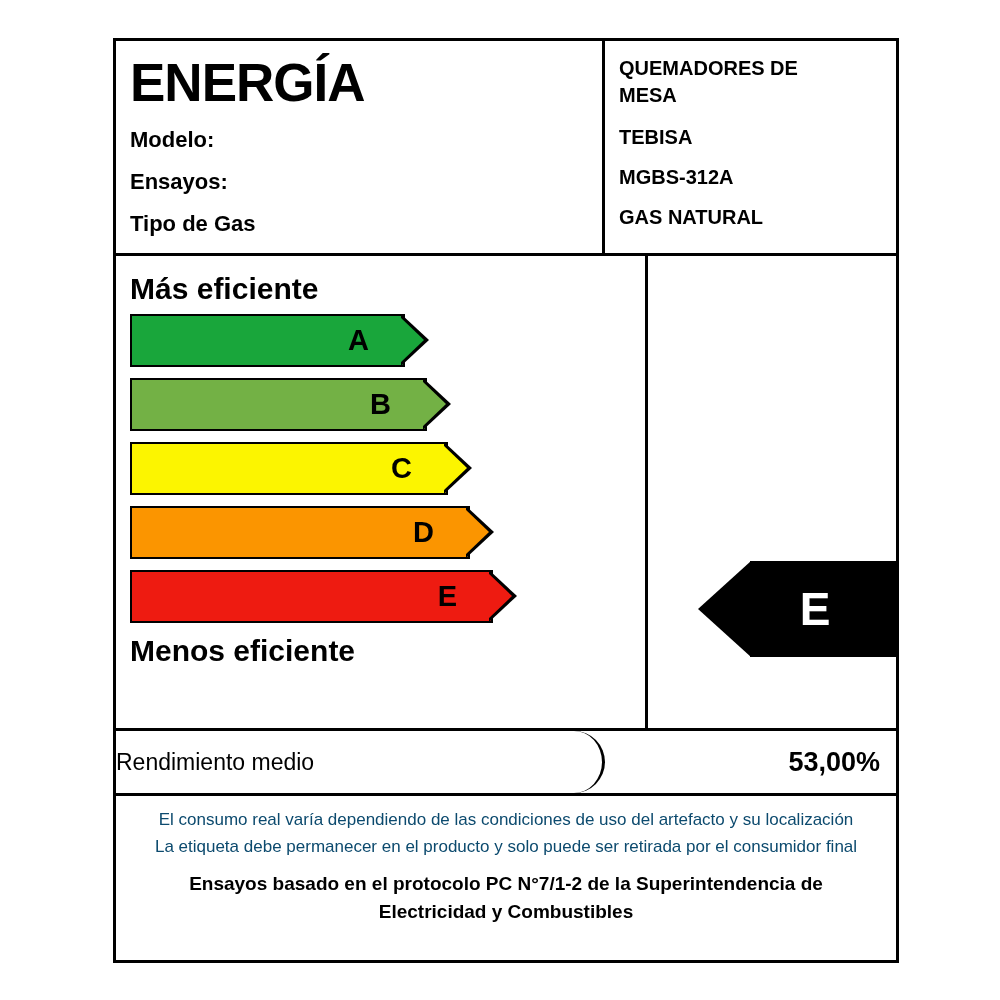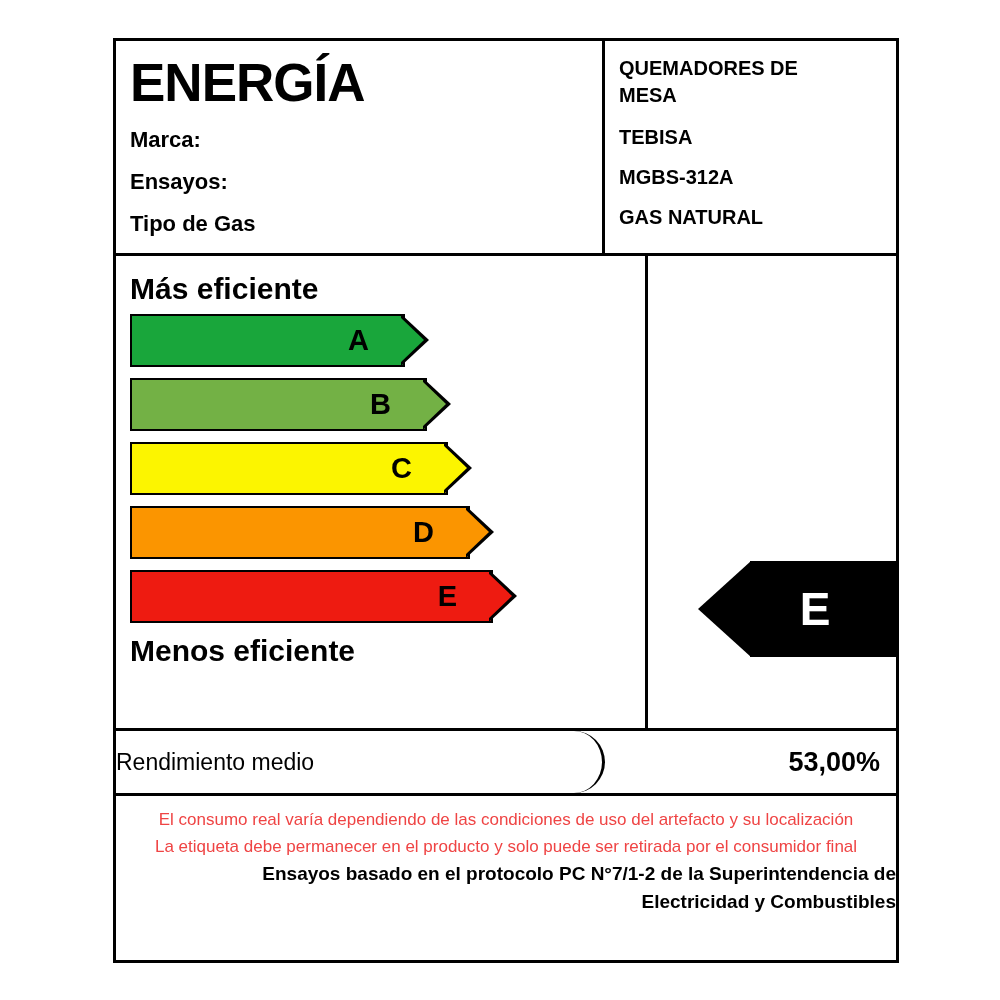--- a/index.html
+++ b/index.html
@@ -210,41 +210,41 @@
     padding-top: 10px;
     text-align: center;
   }
   .footer-title {
     font-size: 24px;
     color: #000;
     margin-bottom: 10px;
   }
   .footer-line {
     font-size: 17px;
-    color: #ef4444;
+    color: #0c4a6e;
     line-height: 1.6;
   }
   .footer-bold {
     font-size: 19px;
     font-weight: bold;
     color: #000;
     line-height: 1.45;
+    margin-top: 10px;
     white-space: pre-line;
-    text-align: right;
   }
 </style>
 </head>
 <body>
 
 <div id="label">
 
   <div class="header-row">
     <div class="header-left">
       <div class="energia-title">ENERGÍA</div>
-      <div class="field-label">Marca:</div>
+      <div class="field-label">Modelo:</div>
       <div class="field-label">Ensayos:</div>
       <div class="field-label">Tipo de Gas</div>
     </div>
     <div class="header-right">
       <div class="appliance-type">QUEMADORES DE
 MESA</div>
       <div class="field-value">TEBISA</div>
       <div class="field-value">MGBS-312A</div>
       <div class="field-value">GAS NATURAL</div>
     </div>

